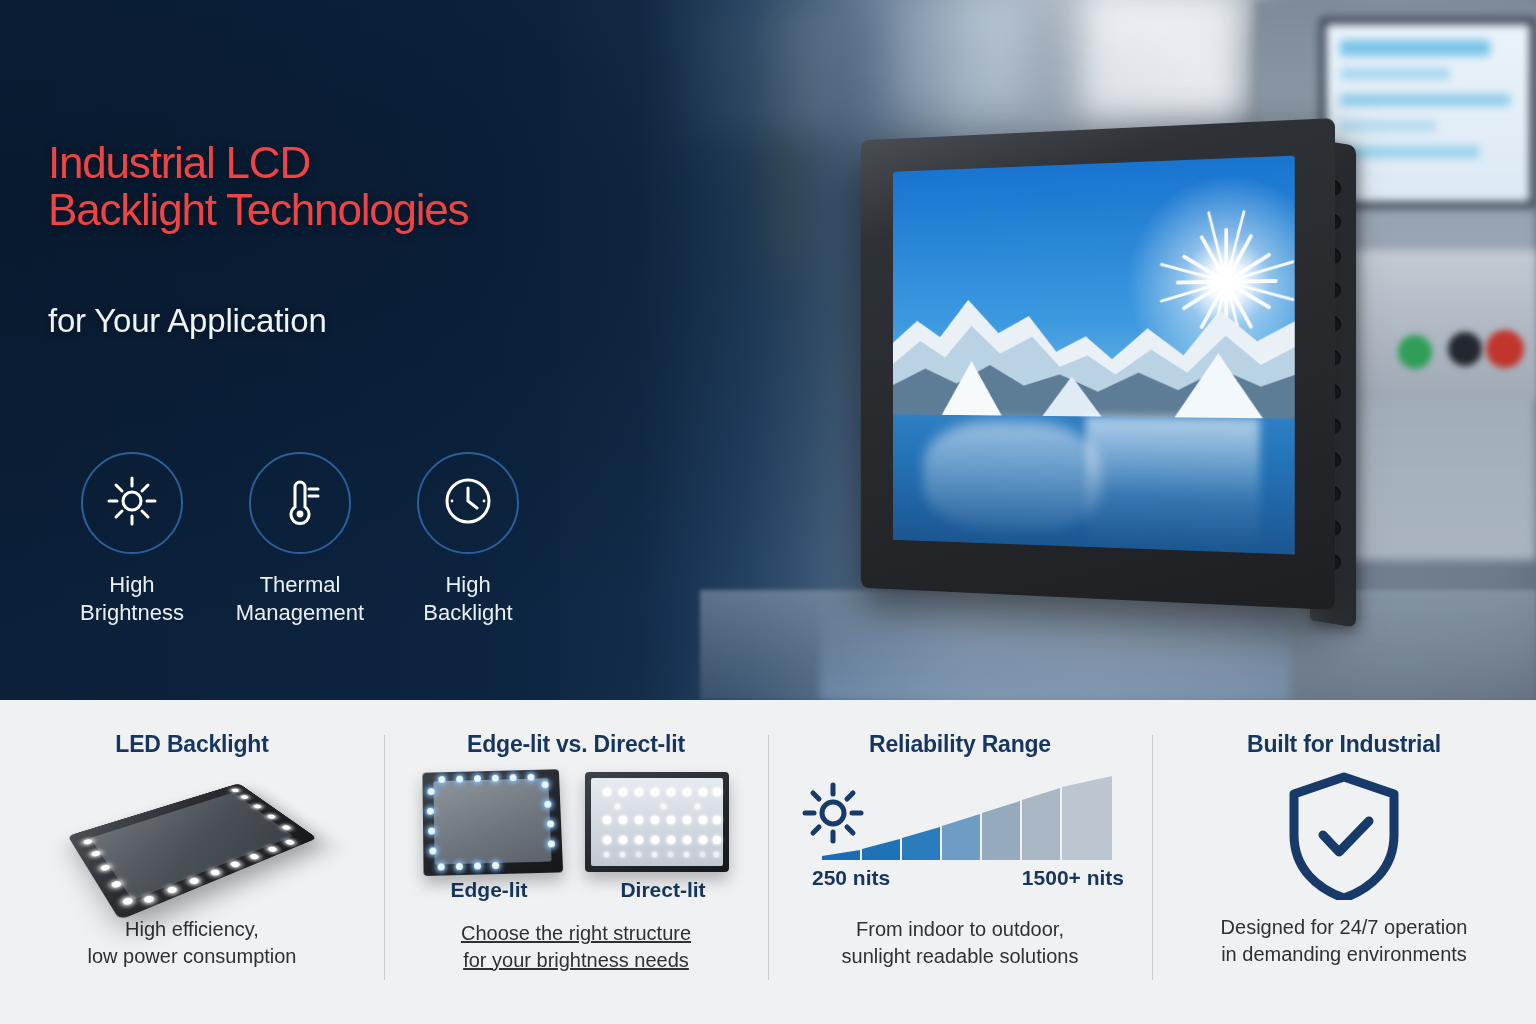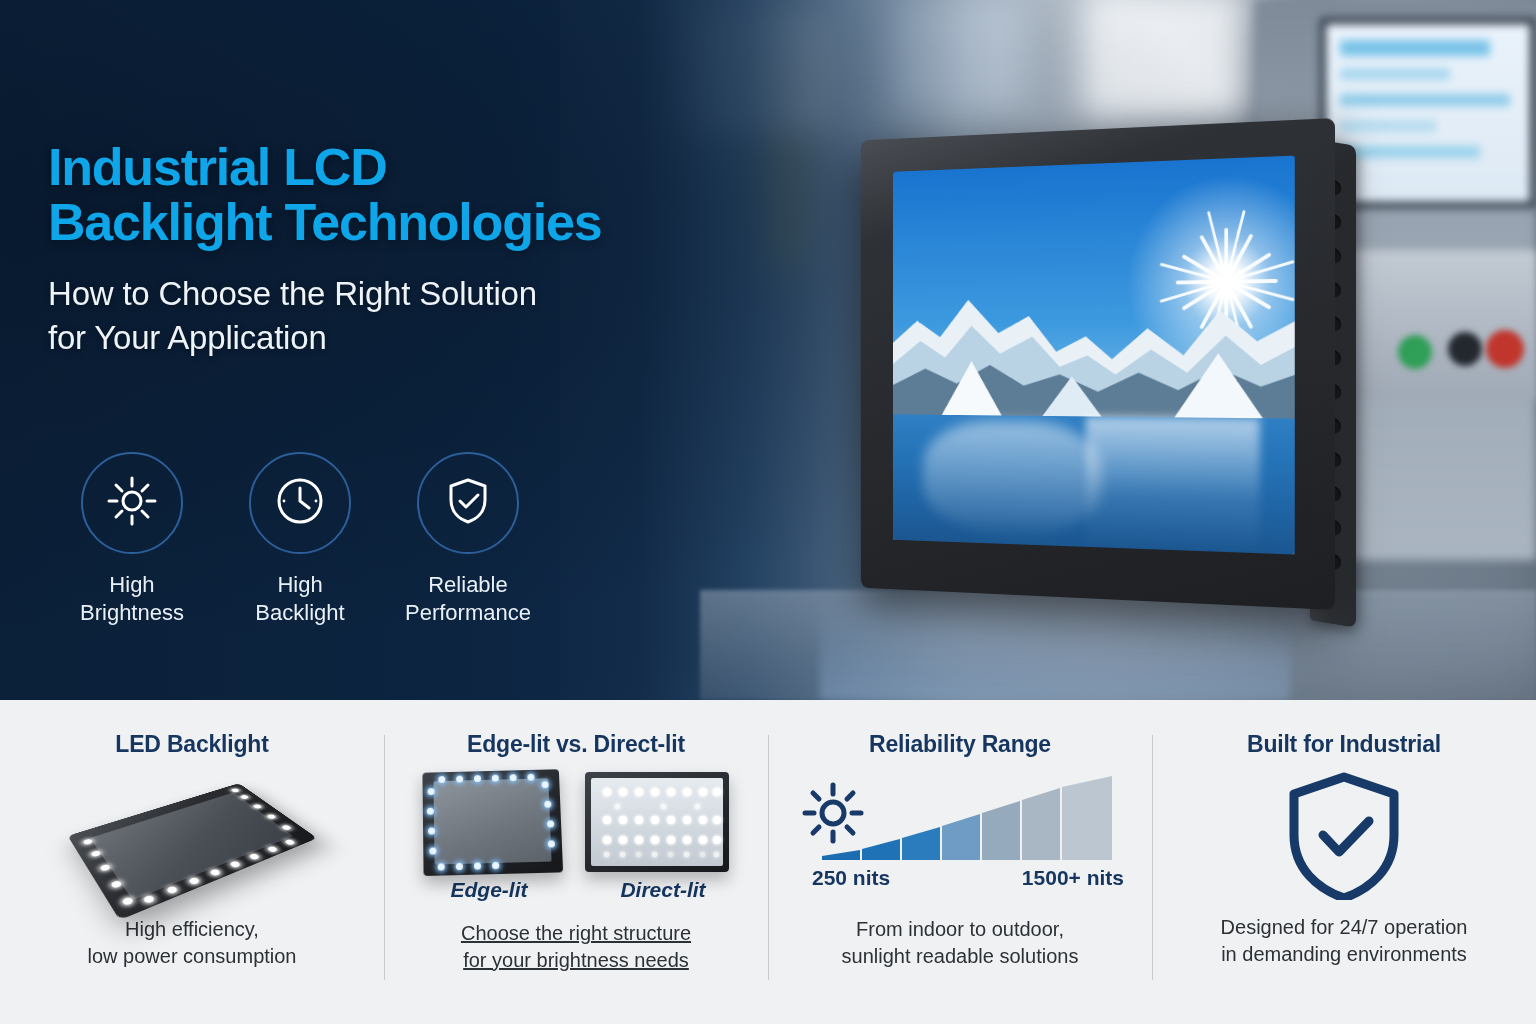--- a/index.html
+++ b/index.html
@@ -62,21 +62,21 @@
       rgba(18,52,88,.82) 68%, rgba(24,64,105,.50) 78%,
       rgba(30,72,115,.20) 88%, rgba(40,80,120,0) 100%);
   }
   .navy-soft {
     position:absolute; left:0; top:0; width:1536px; height:700px;
     background:radial-gradient(120% 100% at 8% 30%, rgba(6,20,38,.55) 0%, rgba(6,20,38,0) 62%);
   }
 
   .hero-copy { position:absolute; left:48px; top:140px; width:720px; z-index:6; }
   .title {
-    color:#0ea5e9; font-size:52px; line-height:1.06; font-weight:bold;
+    color:#ef4444; font-size:44px; line-height:1.06; font-weight:normal;
     letter-spacing:-1.2px; text-shadow:0 2px 10px rgba(0,0,0,.35);
   }
   .subtitle {
     margin-top:22px; color:#eef3f8; font-size:33px; line-height:1.32;
     font-weight:400; letter-spacing:-.2px; text-shadow:0 1px 6px rgba(0,0,0,.35);
   }
 
   .features { position:absolute; left:48px; top:452px; display:flex; gap:0; z-index:6; }
   .feature { width:168px; display:flex; flex-direction:column; align-items:center; }
   .f-circle {
@@ -206,21 +206,21 @@
     position:absolute; inset:0; border-radius:4px;
     background:linear-gradient(155deg,#3e434a,#23262b 60%,#16181b);
     box-shadow:0 8px 16px rgba(0,0,0,.26);
   }
   .direct-inner {
     position:absolute; left:6px; top:6px; right:6px; bottom:6px; border-radius:2px;
     background:linear-gradient(180deg,#e6ebf0,#c2c9d1);
   }
   .direct-dot { position:absolute; border-radius:50%; background:#ffffff;
     box-shadow:0 0 3px 1px rgba(255,255,255,.9); }
-  .sub-labels { display:flex; gap:24px; justify-content:center; margin-top:-4px;font-style:italic; }
+  .sub-labels { display:flex; gap:24px; justify-content:center; margin-top:-4px; }
   .sub-label { width:150px; text-align:center; color:#16365f; font-size:21px; font-weight:bold; }
 
   
   .ramp-wrap { position:relative; width:320px; height:122px; }
   .ramp-sun { position:absolute; left:2px; top:18px; }
   .ramp-bars { position:absolute; left:22px; bottom:26px; width:290px; height:84px; }
   .nits-row { display:flex; justify-content:space-between; width:312px; margin-top:-22px;margin-left:16px; }
   .nits { color:#16365f; font-size:21px; font-weight:bold; }
 
   
@@ -308,21 +308,21 @@
 
     <div class="navy-wash"></div>
     <div class="navy-soft"></div>
 
     <div class="hero-copy">
       <h1 class="title">
         <span>Industrial LCD</span><br>
         <span>Backlight Technologies</span>
       </h1>
       <p class="subtitle">
-        <span>How to Choose the Right Solution</span><br>
+        <br>
         <span>for Your Application</span>
       </p>
     </div>
 
     <div class="features">
 
       <div class="feature">
         <div class="f-circle">
           <span>
             <svg width="54" height="54" viewBox="0 0 54 54" fill="none" stroke="#ffffff" stroke-width="3" stroke-linecap="round">
@@ -337,52 +337,54 @@
               <line x1="17" y1="37" x2="11" y2="43"></line>
             </svg>
           </span>
         </div>
         <div class="f-label">
           <span>High</span><br>
           <span>Brightness</span>
         </div>
       </div>
 
+      <div class="feature">
+        <div class="f-circle">
+          <span>
+            <svg width="54" height="54" viewBox="0 0 54 54" fill="none" stroke="#ffffff" stroke-width="3" stroke-linecap="round">
+              <path d="M27 8a5 5 0 0 0-5 5v20a9 9 0 1 0 10 0V13a5 5 0 0 0-5-5z"></path>
+              <circle cx="27" cy="40" r="3.4" fill="#ffffff" stroke="none"></circle>
+              <line x1="36" y1="15" x2="45" y2="15"></line>
+              <line x1="36" y1="22" x2="45" y2="22"></line>
+            </svg>
+          </span>
+        </div>
+        <div class="f-label">
+          <span>Thermal</span><br>
+          <span>Management</span>
+        </div>
+      </div>
 
       <div class="feature">
         <div class="f-circle">
           <span>
             <svg width="54" height="54" viewBox="0 0 54 54" fill="none" stroke="#ffffff" stroke-width="3" stroke-linecap="round">
               <circle cx="27" cy="27" r="21"></circle>
               <path d="M27 14v13l9 7"></path>
               <circle cx="11" cy="27" r="1.4" fill="#fff" stroke="none"></circle>
               <circle cx="43" cy="27" r="1.4" fill="#fff" stroke="none"></circle>
             </svg>
           </span>
         </div>
         <div class="f-label">
           <span>High</span><br>
           <span>Backlight</span>
         </div>
       </div>
 
-      <div class="feature">
-        <div class="f-circle">
-          <span>
-            <svg width="54" height="54" viewBox="0 0 54 54" fill="none" stroke="#ffffff" stroke-width="3" stroke-linejoin="round" stroke-linecap="round">
-              <path d="M27 6l17 6v14c0 12-8 19-17 22-9-3-17-10-17-22V12z"></path>
-              <path d="M19 27l6 6 12-12"></path>
-            </svg>
-          </span>
-        </div>
-        <div class="f-label">
-          <span>Reliable</span><br>
-          <span>Performance</span>
-        </div>
-      </div>
 
     </div>
   </section>
 
   <section class="bottom">
 
     <div class="col">
       <div class="col-title">LED Backlight</div>
       <div class="col-art">
         <div class="led-panel">

